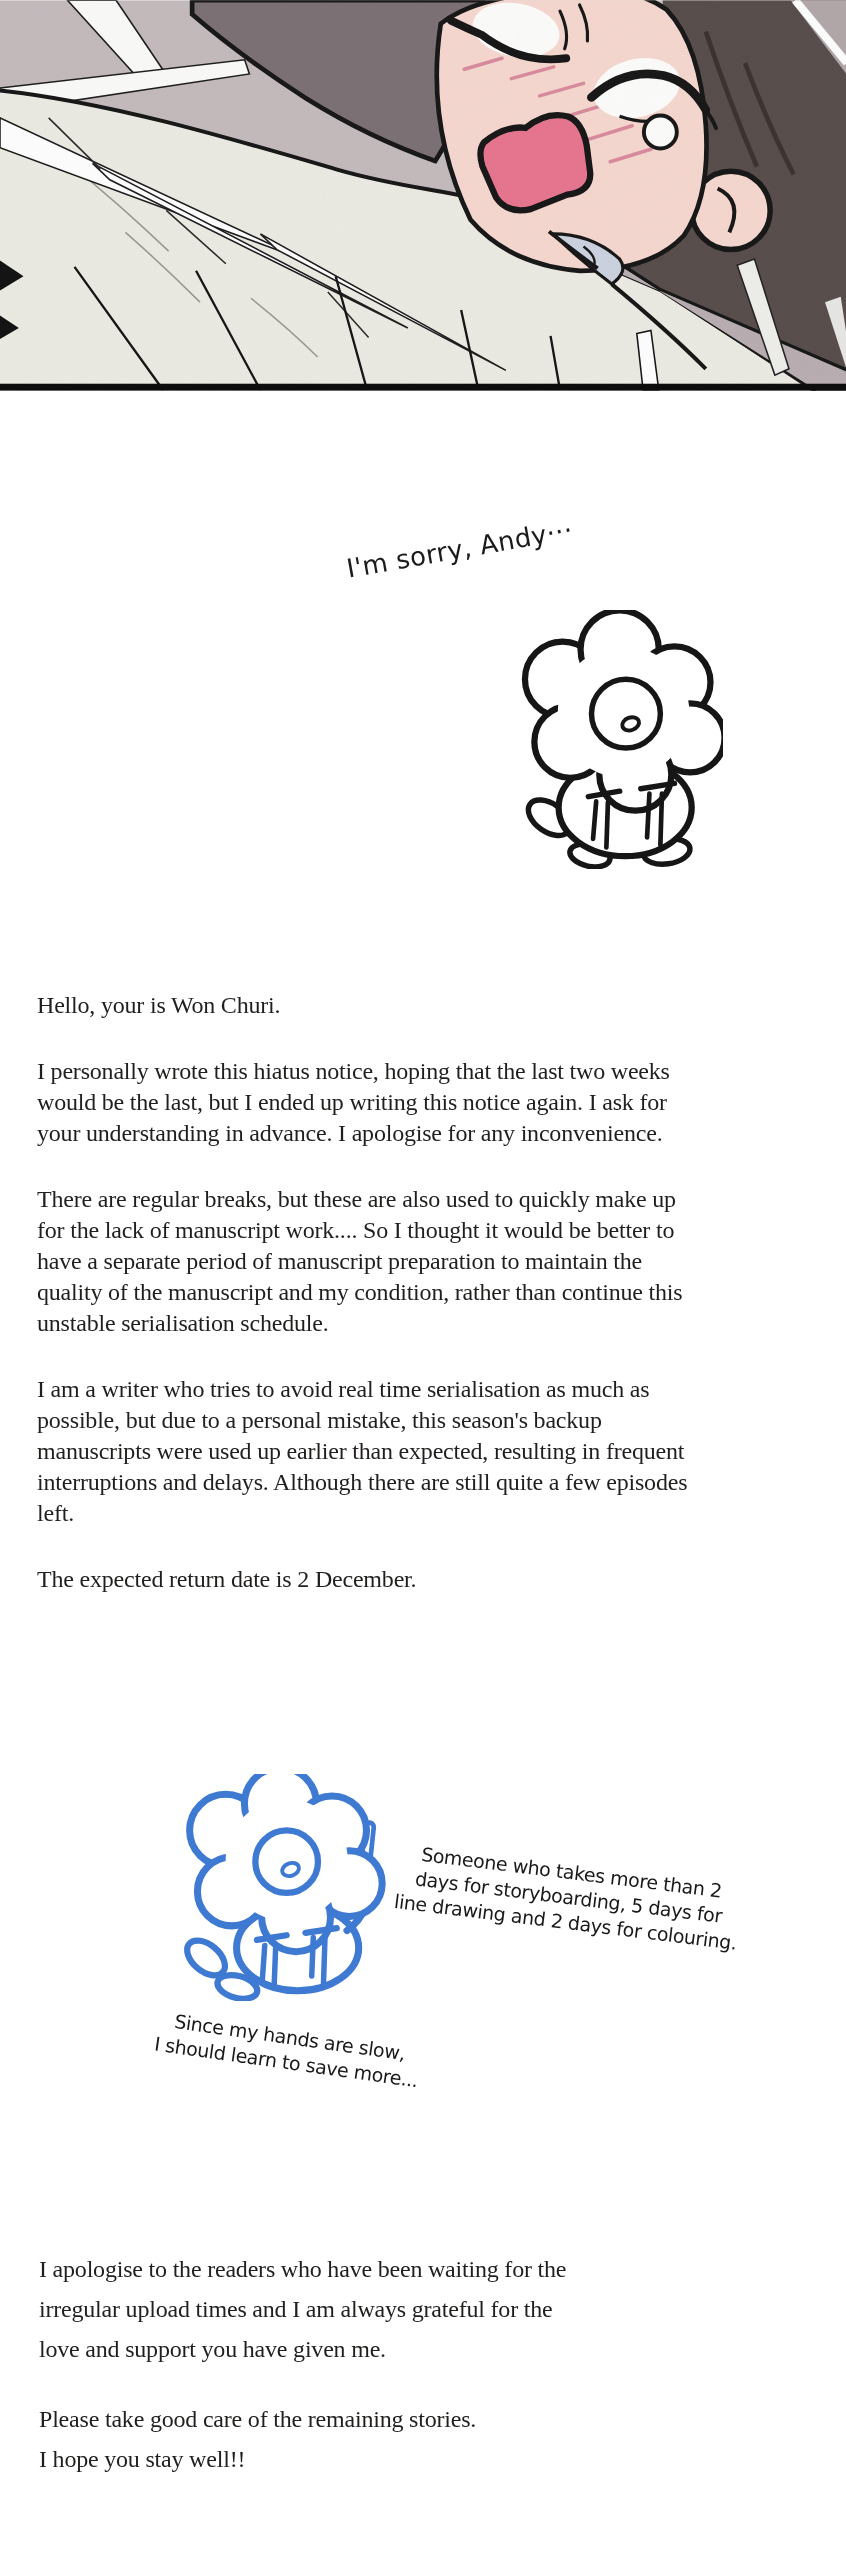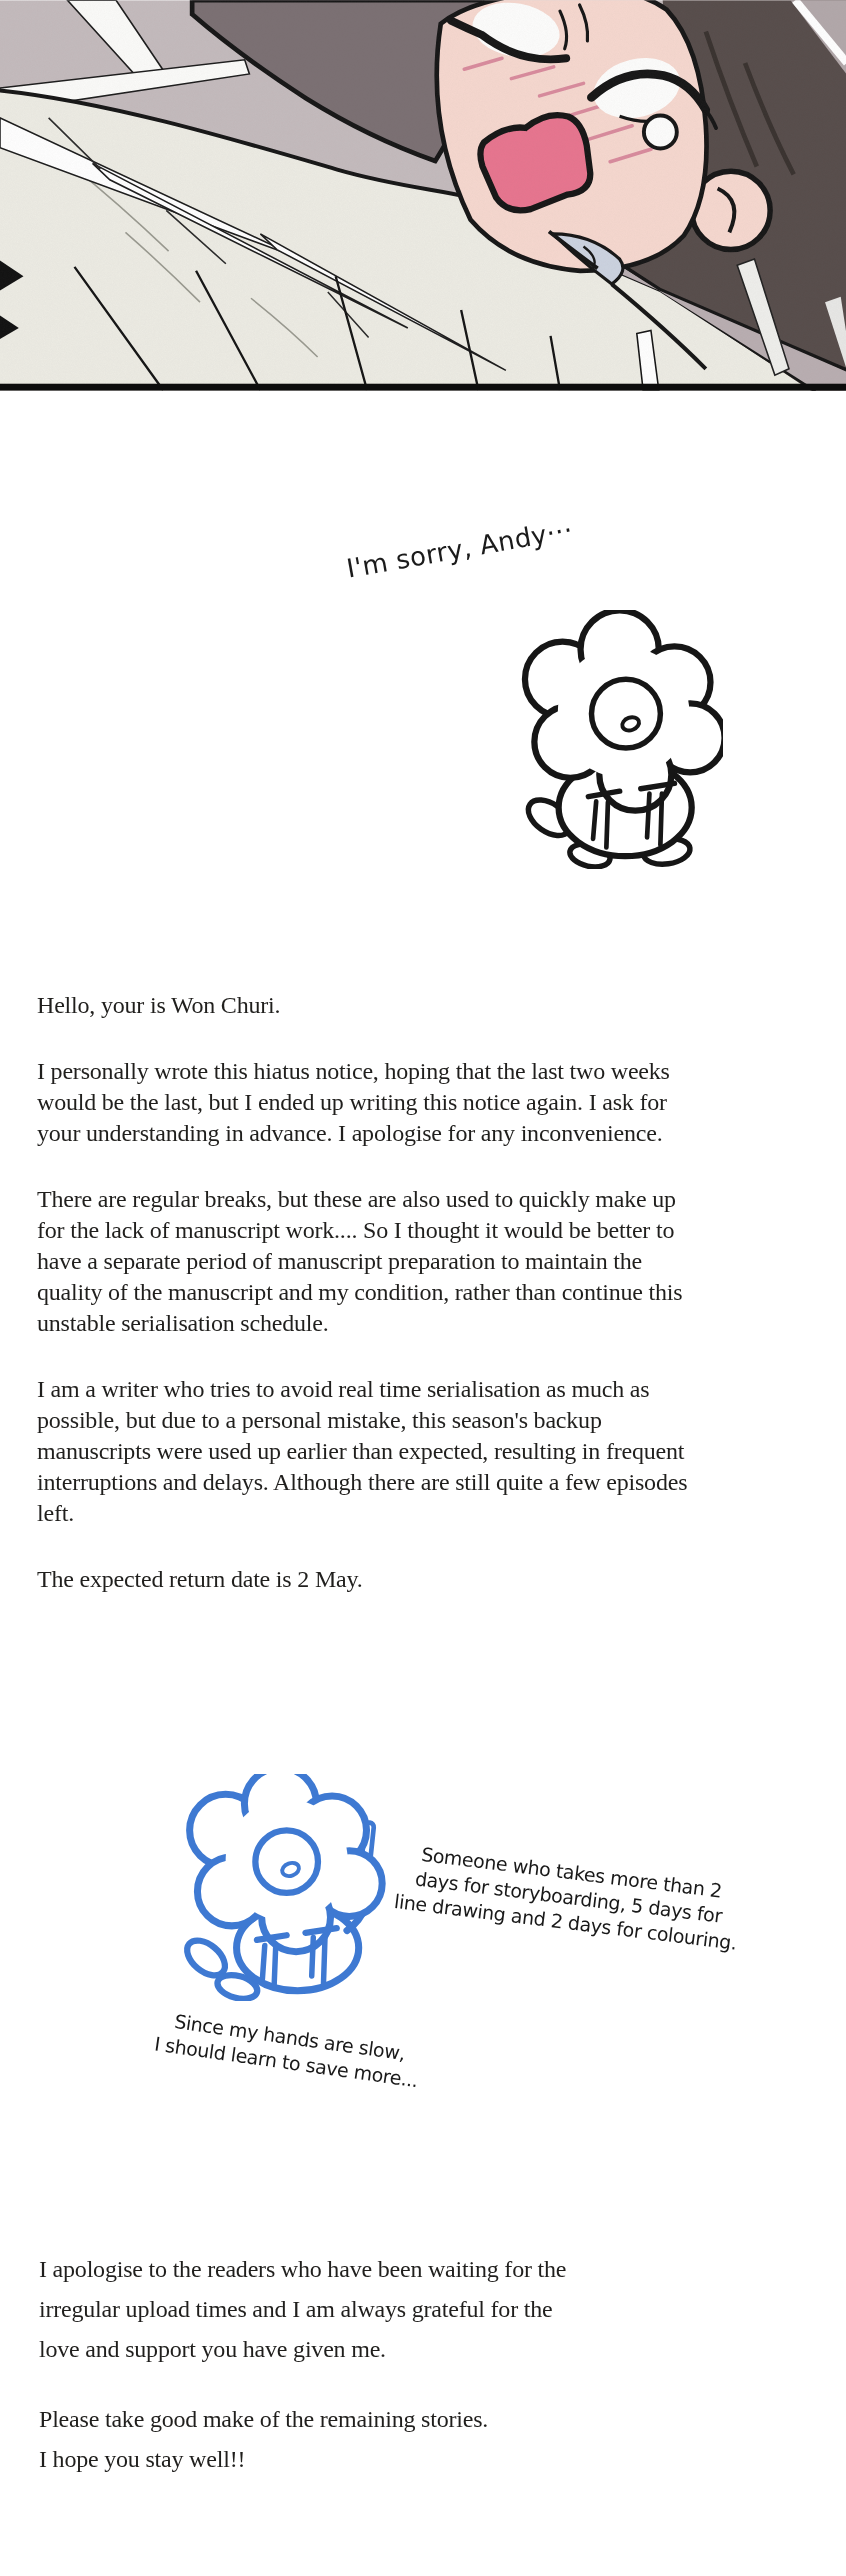--- a/index.html
+++ b/index.html
@@ -165,21 +165,21 @@
     <p>There are regular breaks, but these are also used to quickly make up
 for the lack of manuscript work.... So I thought it would be better to
 have a separate period of manuscript preparation to maintain the
 quality of the manuscript and my condition, rather than continue this
 unstable serialisation schedule.</p>
     <p>I am a writer who tries to avoid real time serialisation as much as
 possible, but due to a personal mistake, this season's backup
 manuscripts were used up earlier than expected, resulting in frequent
 interruptions and delays. Although there are still quite a few episodes
 left.</p>
-    <p>The expected return date is 2 May.</p>
+    <p>The expected return date is 2 December.</p>
   </div>
 
   <svg class="flower flower-blue" width="227" height="227" viewBox="0 0 290 290">
     <g fill="#ffffff" style="stroke:var(--flower-blue)" stroke-linecap="round">
       <ellipse cx="55" cy="235" rx="28" ry="17" transform="rotate(40 55 235)" stroke-width="8"></ellipse>
       <ellipse cx="95" cy="272" rx="26" ry="14" transform="rotate(15 95 272)" stroke-width="8"></ellipse>
       <ellipse cx="172" cy="222" rx="78" ry="55" stroke-width="9"></ellipse>
       <path d="M235,200 Q270,175 262,122" fill="none" stroke-width="9"></path>
       <rect x="256" y="62" width="11" height="54" rx="5.5" transform="rotate(6 261 89)" stroke-width="6"></rect>
       <g stroke-width="9">
@@ -203,18 +203,18 @@
   <div class="caption note workload-note">Someone who takes more than 2
 days for storyboarding, 5 days for
 line drawing and 2 days for colouring.</div>
   <div class="caption note hands-note">Since my hands are slow,
 I should learn to save more...</div>
 
   <div class="closing">
     <p>I apologise to the readers who have been waiting for the
 irregular upload times and I am always grateful for the
 love and support you have given me.</p>
-    <p>Please take good make of the remaining stories.
+    <p>Please take good care of the remaining stories.
 I hope you stay well!!</p>
   </div>
 
 </div>
 
 
 </body></html>

